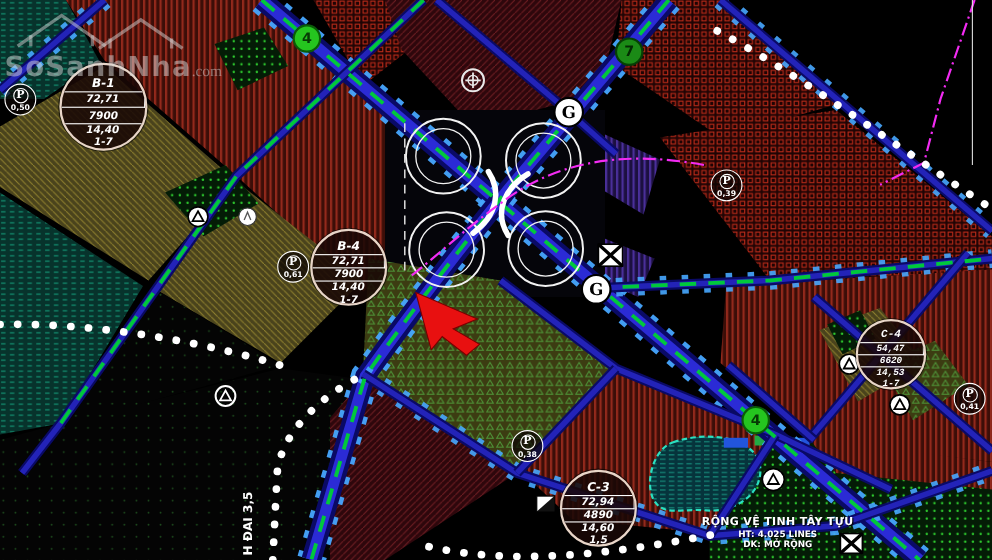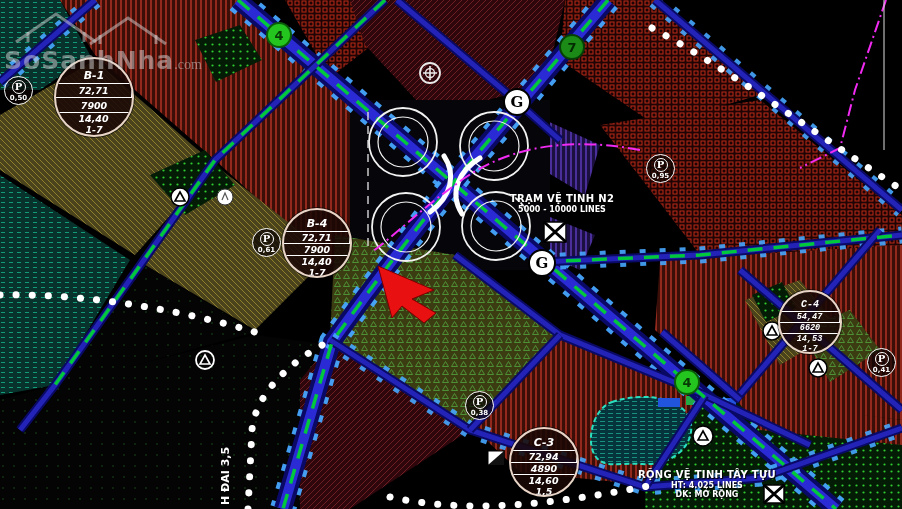--- a/index.html
+++ b/index.html
@@ -306,42 +306,38 @@
   <div class="p-small" style="left:4px;top:76px;">
     <span class="p-letter">P</span>
     <span class="p-val">0,50</span>
   </div>
   <div class="p-small" style="left:252px;top:228px;">
     <span class="p-letter">P</span>
     <span class="p-val">0,61</span>
   </div>
   <div class="p-small" style="left:646px;top:154px;">
     <span class="p-letter">P</span>
-    <span class="p-val">0,95</span>
+    <span class="p-val">0,39</span>
   </div>
   <div class="p-small" style="left:465px;top:391px;">
     <span class="p-letter">P</span>
     <span class="p-val">0,38</span>
   </div>
   <div class="p-small" style="left:867px;top:348px;">
     <span class="p-letter">P</span>
     <span class="p-val">0,41</span>
   </div>
 
   <div class="badge g4" style="left:266px;top:22px;">4</div>
   <div class="badge g7" style="left:559px;top:34px;">7</div>
   <div class="badge g4" style="left:674px;top:369px;">4</div>
 
   <div class="gmark" style="left:503px;top:88px;">G</div>
   <div class="gmark" style="left:528px;top:249px;">G</div>
 
-  <div class="sta" style="left:498px;top:193px;width:128px;">
-    <div class="l1">TRẠM VỆ TINH N2</div>
-    <div class="l2">5000 - 10000 LINES</div>
-  </div>
   <div class="sta" style="left:636px;top:469px;width:142px;">
     <div class="l1">RỘNG VỆ TINH TÂY TỰU</div>
     <div class="l2">HT: 4.025 LINES</div>
     <div class="l3">DK: MỞ RỘNG</div>
   </div>
 
   <div class="vlabel">H ĐAI 3,5</div>
 
   <div class="wm">
     <svg width="190" height="42" viewBox="0 0 190 42">

